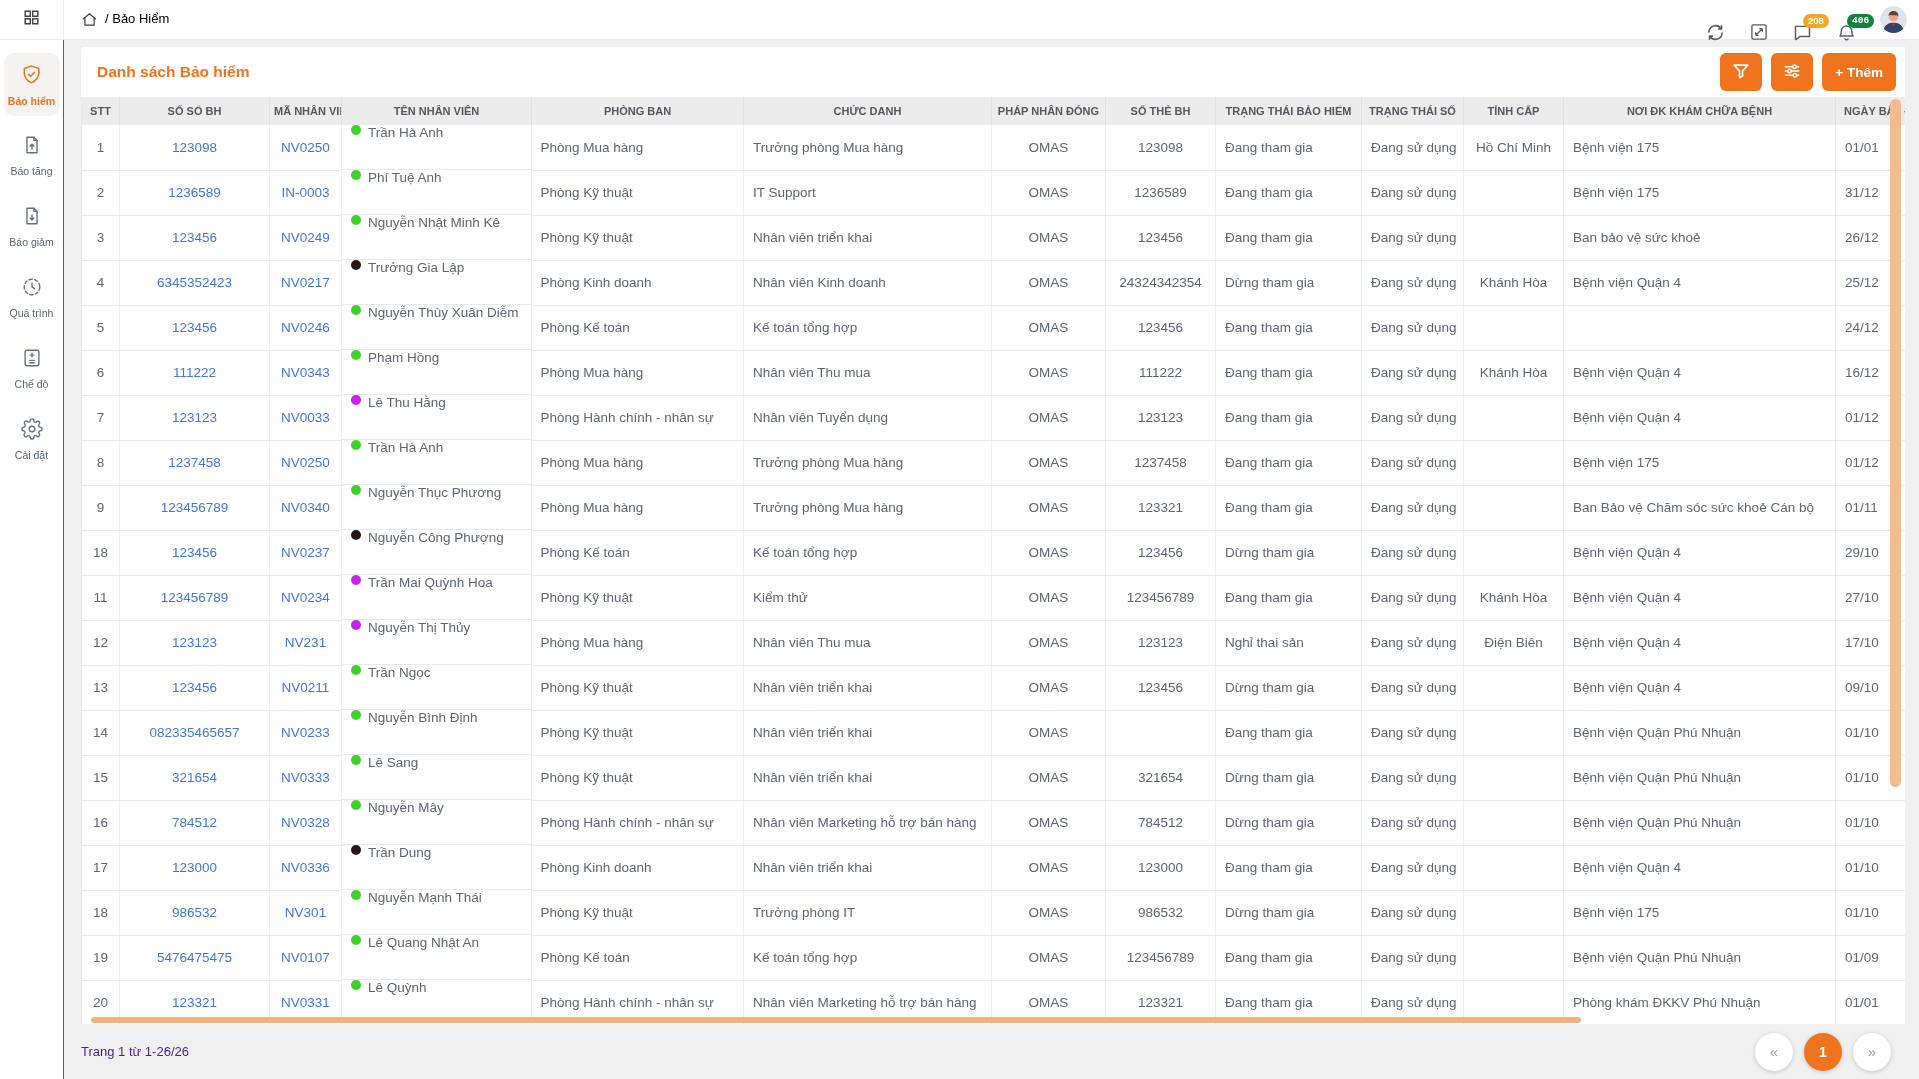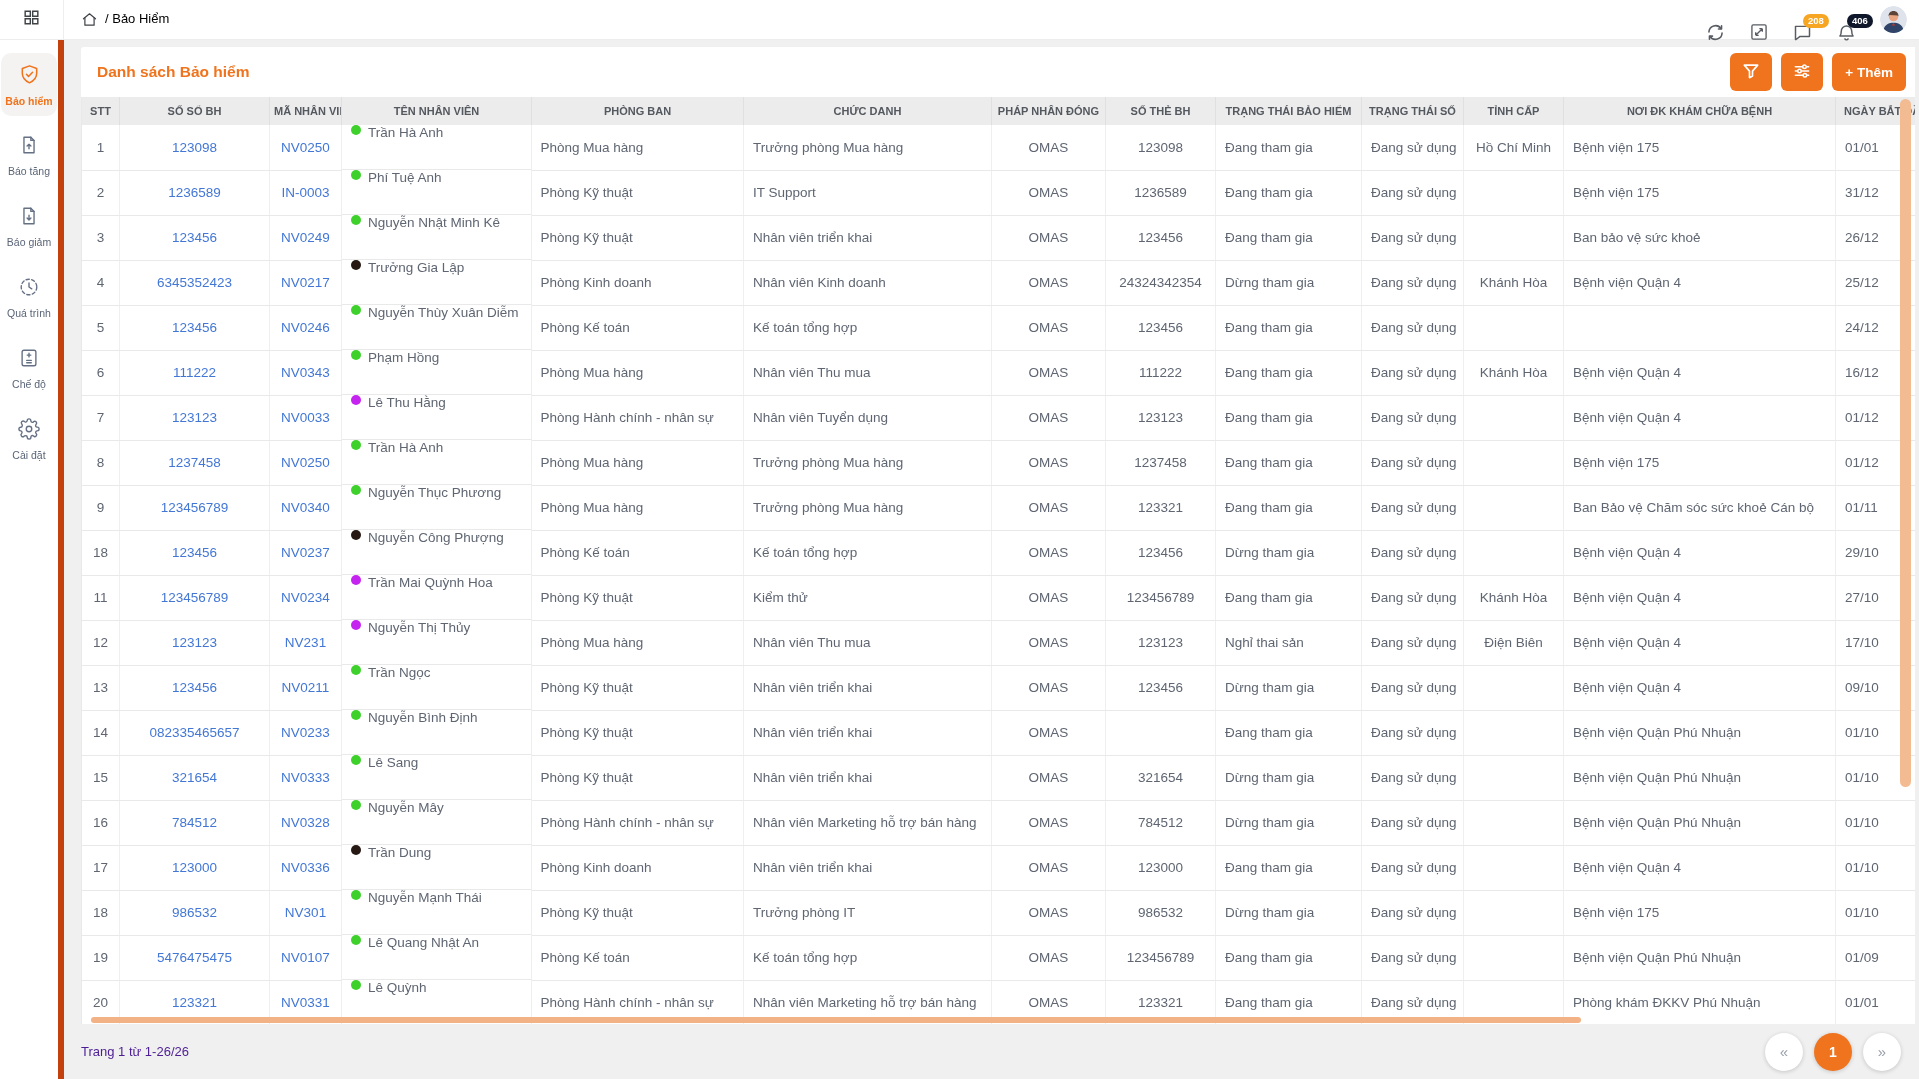--- a/index.html
+++ b/index.html
@@ -9,32 +9,32 @@
 
   
   .topbar { height:40px; background:#fff; display:flex; align-items:center; border-bottom:1px solid #ededed; flex:none; }
   .topbar-left { width:64px; height:100%; display:flex; align-items:center; justify-content:center; border-right:1px solid #eee; color:#3f4246; cursor:pointer; }
   .breadcrumb { margin-left:17px; display:flex; align-items:flex-start; gap:7px; color:#000000; font-size:13px; }
   .breadcrumb .home { color:#3f4246; display:flex; cursor:pointer; }
   .topbar-right { margin-left:auto; display:flex; align-items:center; gap:23px; padding-right:12px; }
   .tb-icon { position:relative; color:#585d64; display:flex; cursor:pointer;margin-top:25px; }
   .badge { position:absolute; top:-8px; left:11px; border-radius:9px; padding:1px 5px; font-size:9.5px; font-weight:bold; color:#fff; line-height:12px; }
   .badge.orange { background:#f6a623; }
-  .badge.red { background:#0f172a; }
+  .badge.red { background:#15803d;font-family:Liberation Mono, monospace; }
   .avatar { width:27px; height:27px; border-radius:50%; overflow:hidden; cursor:pointer; flex:none; }
 
   
   .body-row { flex:1; display:flex; overflow:hidden; }
-  .sidebar { width:64px; background:#fff; border-right:6px solid #c2410c; padding-top:13px; display:flex; flex-direction:column; align-items:center; gap:8px; flex:none; }
+  .sidebar { width:64px; background:#fff; border-right:1px solid #c2410c; padding-top:13px; display:flex; flex-direction:column; align-items:center; gap:8px; flex:none; }
   .side-item { width:56px; height:63px; display:flex; flex-direction:column; align-items:center; justify-content:center; gap:5px; border-radius:10px; cursor:pointer; color:#657084; }
   .side-item .lbl { font-size:10.5px; color:#5a6577; white-space:nowrap; }
   .side-item.active { background:#f4f3f1; color:#f0731d; }
   .side-item.active .lbl { color:#f0731d; font-weight:bold; }
 
-  .main { flex:1; display:flex; flex-direction:column; background:#f0f0f0; padding:7px 4px 0 17px; overflow:hidden;border-radius:14px; }
+  .main { flex:1; display:flex; flex-direction:column; background:#f0f0f0; padding:7px 14px 0 17px; overflow:hidden;border-radius:14px; }
 
   
   .card { background:#fff; height:977px; position:relative; display:flex; flex-direction:column; overflow:hidden; border-radius:3px 0 0 0; flex:none; }
   .card-head { height:50px; display:flex; align-items:center; padding:0 9px 0 16px; flex:none; }
   .page-title { color:#f0731d; font-weight:bold; font-size:15.5px; }
   .controls { margin-left:auto; display:flex; align-items:center; gap:9px; }
   .search-input { width:238px; height:37px; border:1px solid #e0e3e7; border-radius:4px; padding:0 12px; font-size:13.5px; color:#444; outline:none; font-family:inherit; }
   .search-input::placeholder { color:#b0b6bf; }
   .btn-icon { width:42px; height:38px; background:#f0731d; border:none; border-radius:6px; display:flex; align-items:center; justify-content:center; cursor:pointer; }
   .btn-add { height:38px; background:#f0731d; color:#fff; font-weight:bold; font-size:13.5px; border:none; border-radius:6px; padding:0 13px; cursor:pointer; white-space:nowrap; font-family:inherit; }

